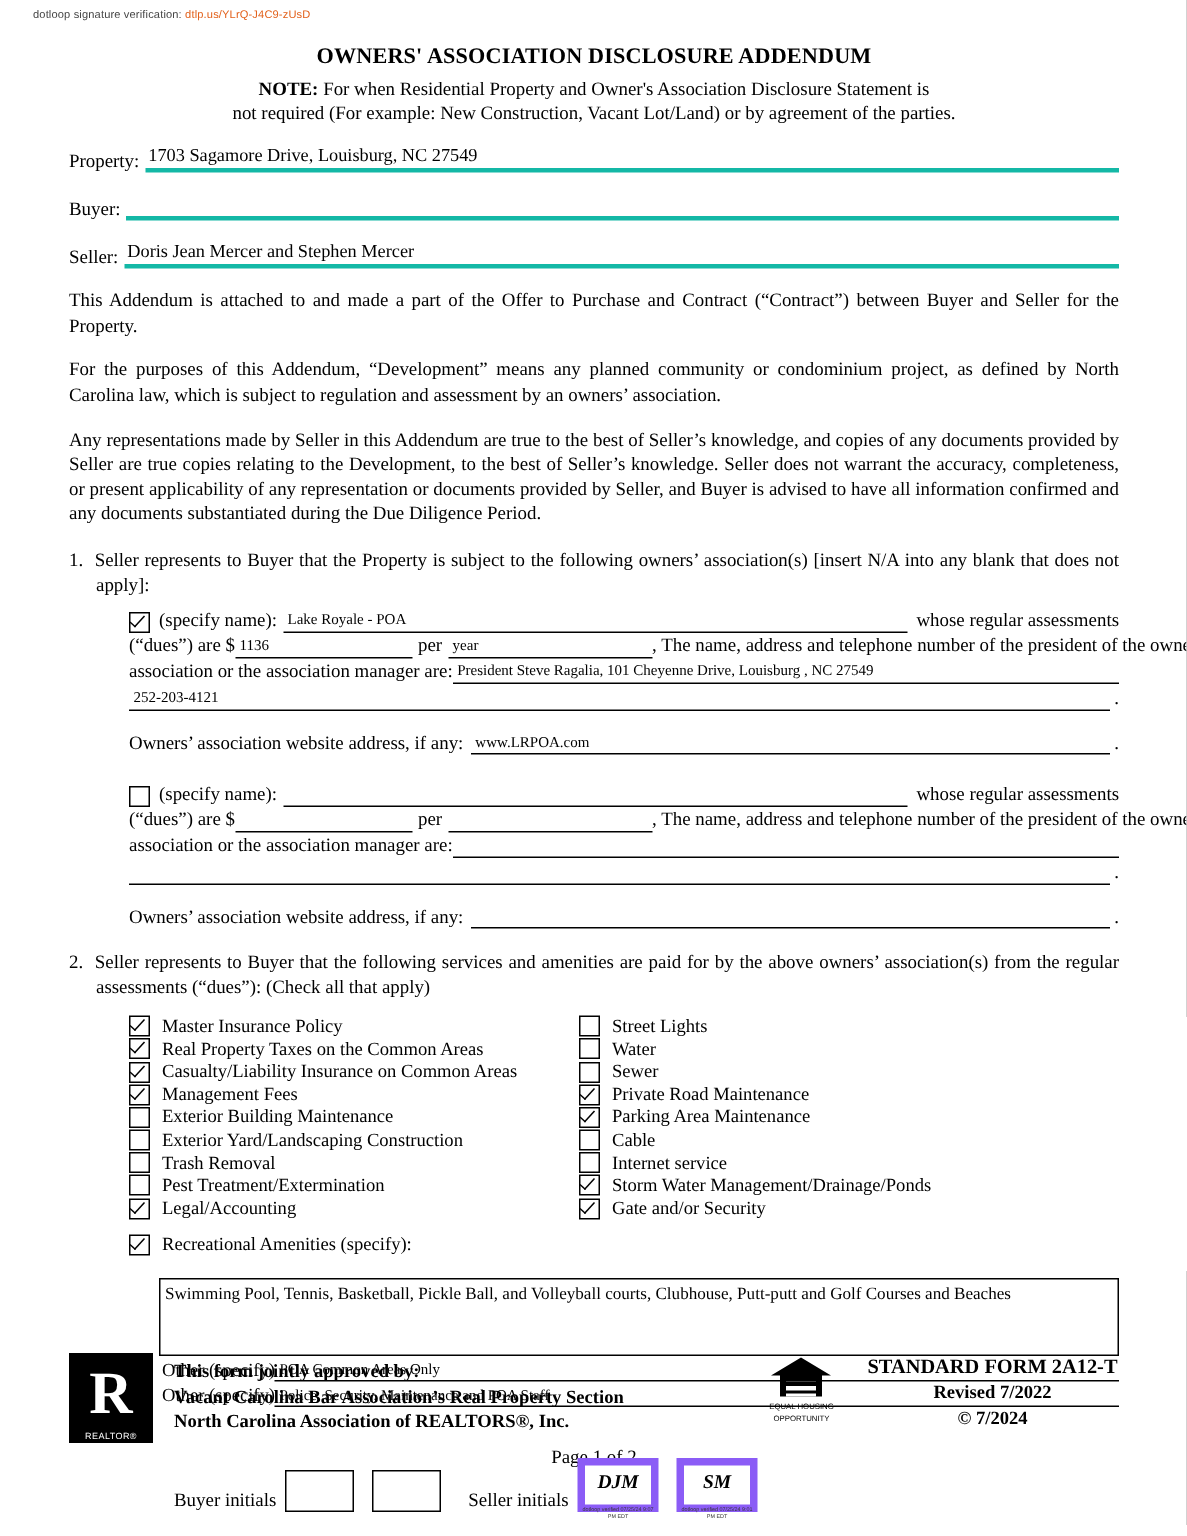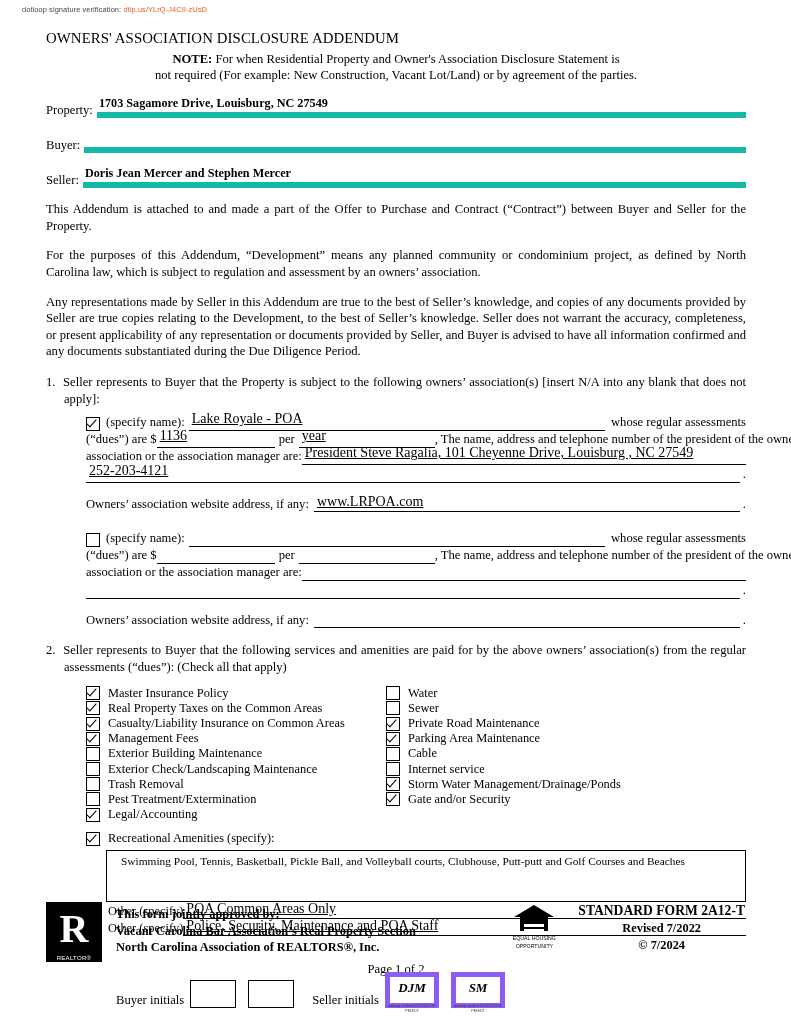--- a/index.html
+++ b/index.html
@@ -8,33 +8,33 @@
     width:791px;height:1024px;background:#ffffff;margin:0 auto;position:relative;
     box-sizing:border-box;overflow:hidden;
   }
   .inner{position:absolute;left:46px;top:0;width:700px;}
   .dotloop{
     position:absolute;left:22px;top:5px;font-family:"Liberation Sans",sans-serif;
     font-size:7.4px;color:#444;letter-spacing:0.1px;
   }
   .dotloop a{color:#e2601a;text-decoration:none;}
   h1.title{
-    text-align:left;font-size:14.8px;font-weight:normal;margin:0;padding:0;
+    text-align:center;font-size:14.8px;font-weight:bold;margin:0;padding:0;
     letter-spacing:0.1px;
   }
   .note{
     text-align:center;font-size:12.6px;margin:4px 0 0 0;line-height:1.28;
   }
   .note b{font-weight:bold;}
   .fieldrow{
     display:flex;align-items:flex-end;margin-top:14px;font-size:12.6px;
   }
   .fieldlabel{white-space:nowrap;padding-right:4px;}
   .fieldline{
-    flex:1;border-bottom:6px solid #14b8a6;position:relative;height:15px;font-weight:bold;
+    flex:1;border-bottom:3px solid #14b8a6;position:relative;height:15px;
   }
   .fieldval{
     position:absolute;left:2px;bottom:1px;font-size:12.2px;white-space:nowrap;
   }
   p.body{
     font-size:12.6px;text-align:justify;margin:13px 0 0 0;line-height:1.32;
   }
   .numitem{
     font-size:12.6px;text-align:justify;margin:14px 0 0 0;line-height:1.32;
     padding-left:18px;text-indent:-18px;
@@ -43,35 +43,35 @@
   .assoc-line{display:flex;align-items:flex-end;line-height:1.35;}
   .cb{
     width:12px;height:12px;border:1.3px solid #000;display:inline-block;
     position:relative;flex:0 0 auto;background:#fff;
   }
   .cb.checked:after{
     content:"";position:absolute;left:2px;top:-1px;width:4px;height:9px;
     border:solid #000;border-width:0 1.7px 1.7px 0;transform:rotate(42deg);
   }
   .ul{border-bottom:1px solid #000;position:relative;height:14px;flex:1;}
-  .ul .v{position:absolute;left:3px;bottom:1px;font-size:14px;white-space:nowrap;text-decoration:underline;}
+  .ul .v{position:absolute;left:3px;bottom:1px;font-size:10px;white-space:nowrap;}
   .txt{white-space:nowrap;}
   .web-row{margin-top:14px;display:flex;align-items:flex-end;font-size:12.6px;}
   .phone-line{margin-top:1px;display:flex;align-items:flex-end;}
   .services{margin-top:10px;display:flex;padding-left:40px;}
   .col{width:300px;}
   .col.right{width:300px;}
   .srv{display:flex;align-items:center;font-size:12.4px;height:15.2px;}
   .srv .cb{margin-right:8px;}
   .rec{padding-left:40px;margin-top:9px;font-size:12.4px;}
   .rec-head{display:flex;align-items:center;}
   .rec-head .cb{margin-right:8px;}
   .recbox{
-    margin-top:4px;margin-left:20px;border:1px solid #000;height:44px;
-    padding:3px 14px;font-size:11.4px;line-height:1.3;
+    margin-top:15px;margin-left:20px;border:1px solid #000;height:44px;
+    padding:3px 3px;font-size:11.4px;line-height:1.3;
   }
   .other-row{padding-left:40px;display:flex;align-items:flex-end;font-size:12.4px;margin-top:2px;}
   .other-row .cb{margin-right:8px;margin-bottom:1px;}
   .other-row .lbl{white-space:nowrap;}
   .pagenum{text-align:center;font-size:12.6px;margin-top:26px;}
   .footer{
     position:absolute;left:46px;right:46px;bottom:16px;
   }
   .footrow{display:flex;align-items:flex-start;justify-content:space-between;}
   .realtor-logo{
@@ -257,36 +257,40 @@
         <div class="srv">
             <span class="cb checked"></span>
             <span>Management Fees</span>
           </div>
         <div class="srv">
             <span class="cb"></span>
             <span>Exterior Building Maintenance</span>
           </div>
         <div class="srv">
             <span class="cb"></span>
-            <span>Exterior Check/Landscaping Maintenance</span>
+            <span>Exterior Yard/Landscaping Construction</span>
           </div>
         <div class="srv">
             <span class="cb"></span>
             <span>Trash Removal</span>
           </div>
         <div class="srv">
             <span class="cb"></span>
             <span>Pest Treatment/Extermination</span>
           </div>
         <div class="srv">
             <span class="cb checked"></span>
             <span>Legal/Accounting</span>
           </div>
       </div>
       <div class="col right">
+        <div class="srv">
+            <span class="cb"></span>
+            <span>Street Lights</span>
+          </div>
         <div class="srv">
             <span class="cb"></span>
             <span>Water</span>
           </div>
         <div class="srv">
             <span class="cb"></span>
             <span>Sewer</span>
           </div>
         <div class="srv">
             <span class="cb checked"></span>

